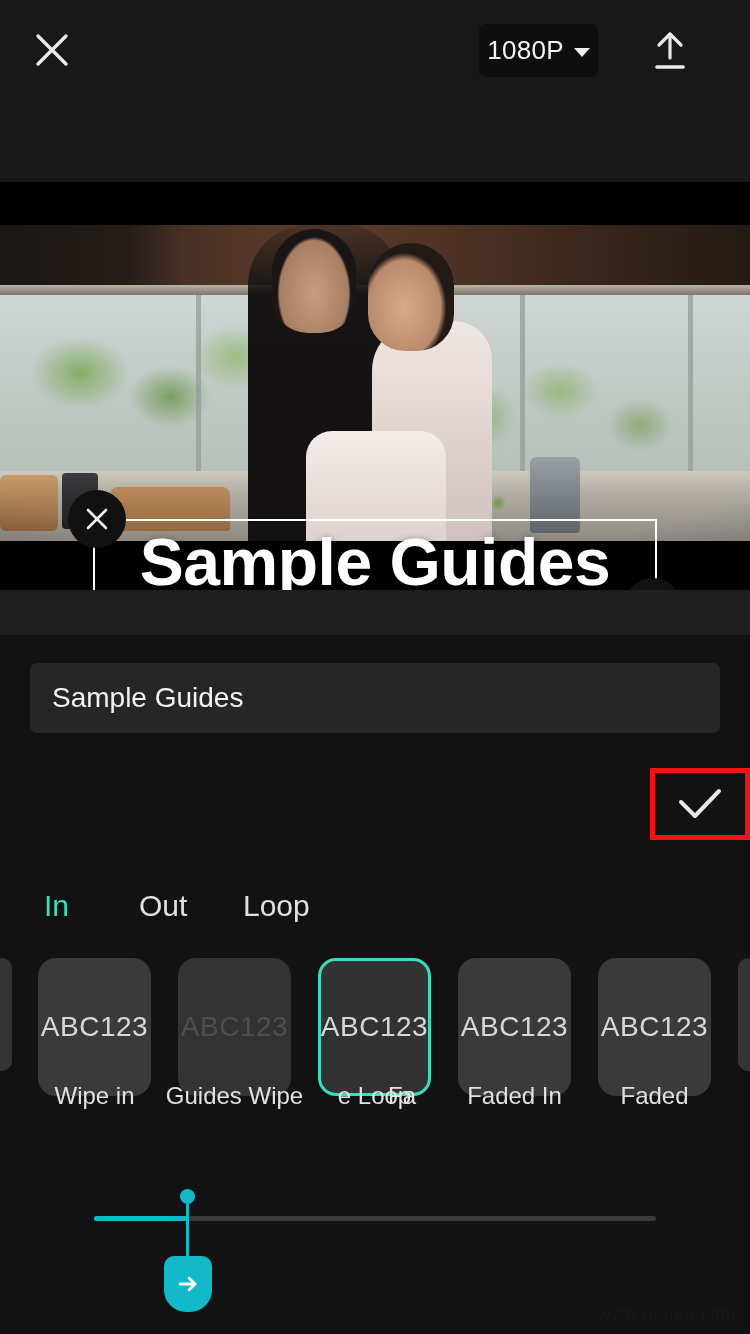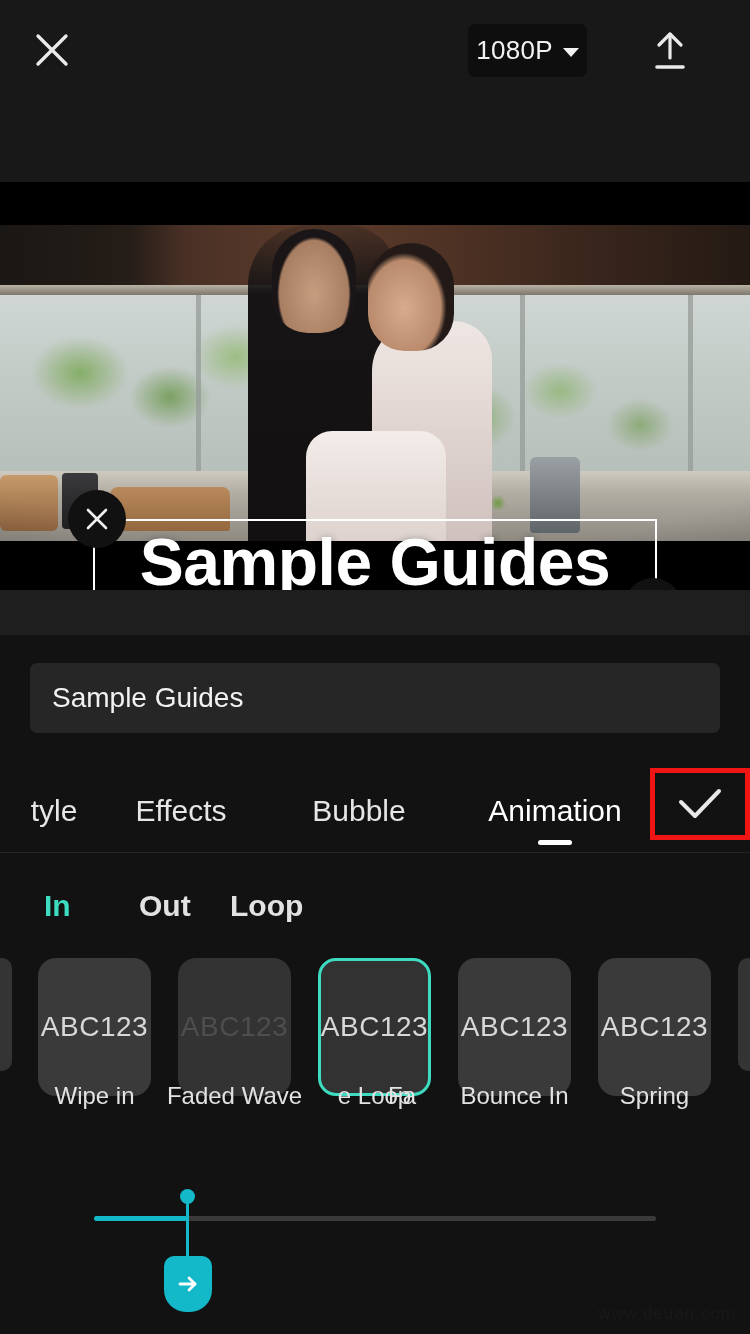--- a/index.html
+++ b/index.html
@@ -14,21 +14,21 @@
   
   .header {
     position: absolute; left: 0; top: 0; width: 750px; height: 182px;
     background: #181818;
   }
   .close-btn {
     position: absolute; left: 24px; top: 22px; width: 56px; height: 56px;
     display: flex; align-items: center; justify-content: center;
   }
   .res-btn {
-    position: absolute; left: 468px; top: 24px; width: 119px; height: 53px;
+    position: absolute; left: 479px; top: 24px; width: 119px; height: 53px;
     background: #0e0e0e; border-radius: 7px;
     display: flex; align-items: center; justify-content: center; gap: 10px;
   }
   .res-label { color: #f2f2f2; font-size: 26px; letter-spacing: .3px; }
   .caret {
     width: 0; height: 0; border-left: 8px solid transparent;
     border-right: 8px solid transparent; border-top: 9px solid #f2f2f2;
     margin-top: 3px;
   }
   .export-btn {
@@ -191,21 +191,21 @@
   .confirm-btn {
     position: absolute; left: 650px; top: 768px; width: 100px; height: 72px;
     display: flex; align-items: center; justify-content: center;
   }
   .highlight-box {
     position: absolute; left: 650px; top: 768px; width: 100px; height: 72px;
     border: 5px solid #f01414; pointer-events: none;
   }
 
   
-  .subtabs { position: absolute; left: 0; top: 240px; width: 750px; height: 62px; font-weight: bold; }
+  .subtabs { position: absolute; left: 0; top: 240px; width: 750px; height: 62px; }
   .subtab {
     position: absolute; top: 0; height: 62px; display: flex; align-items: center;
     font-size: 30px; color: #e2e2e2; white-space: nowrap;
   }
   .subtab.active { color: #3ddbc0; }
 
   
   .presets { position: absolute; left: 0; top: 323px; width: 750px; height: 175px; }
   .preset { position: absolute; top: 0; width: 113px; }
   .preset-card {
@@ -321,76 +321,61 @@
   </div>
 
   <div class="band"></div>
 
   <div class="editor">
 
     <div class="text-input">
       <span class="text-input-value">Sample Guides</span>
     </div>
 
-    <div class="tabbar">
-      <div class="tab" style="left:-6px;width:120px">
-        <span>tyle</span>
-      </div>
-      <div class="tab" style="left:110px;width:142px">
-        <span>Effects</span>
-      </div>
-      <div class="tab" style="left:288px;width:142px">
-        <span>Bubble</span>
-      </div>
-      <div class="tab active" style="left:470px;width:170px">
-        <span>Animation</span>
-        <span class="tab-underline"></span>
-      </div>
-    </div>
 
     <div class="subtabs">
       <div class="subtab active" style="left:44px">
         <span>In</span>
       </div>
       <div class="subtab" style="left:139px">
         <span>Out</span>
       </div>
-      <div class="subtab" style="left:230px">
+      <div class="subtab" style="left:243px">
         <span>Loop</span>
       </div>
     </div>
 
     <div class="presets">
       <div class="preset-edge" style="left:-8px"></div>
 
       <div class="preset" style="left:38px">
         <div class="preset-card">ABC123</div>
         <div class="preset-label">Wipe in</div>
       </div>
 
       <div class="preset" style="left:178px">
         <div class="preset-card dim">ABC123</div>
-        <div class="preset-label">Faded Wave</div>
+        <div class="preset-label">Guides Wipe</div>
       </div>
 
       <div class="preset" style="left:318px">
         <div class="preset-card selected">ABC123</div>
         <div class="preset-label">e Loop</div>
       </div>
 
       <div class="preset" style="left:458px">
         <div class="preset-card">ABC123</div>
-        <div class="preset-label">Bounce In</div>
+        <div class="preset-label">Faded In</div>
       </div>
 
       <div class="preset-label" style="position:absolute;top:124px;left:388px;transform:none">Fa</div>
 
       <div class="preset" style="left:598px">
         <div class="preset-card">ABC123</div>
-        <div class="preset-label">Spring</div>
+        <div class="preset-label">Faded</div>
       </div>
 
       <div class="preset-edge" style="left:738px"></div>
     </div>
 
     <div class="slider">
       <div class="track"></div>
       <div class="track-fill"></div>
       <div class="knob-dot"></div>
       <div class="knob-stem"></div>

